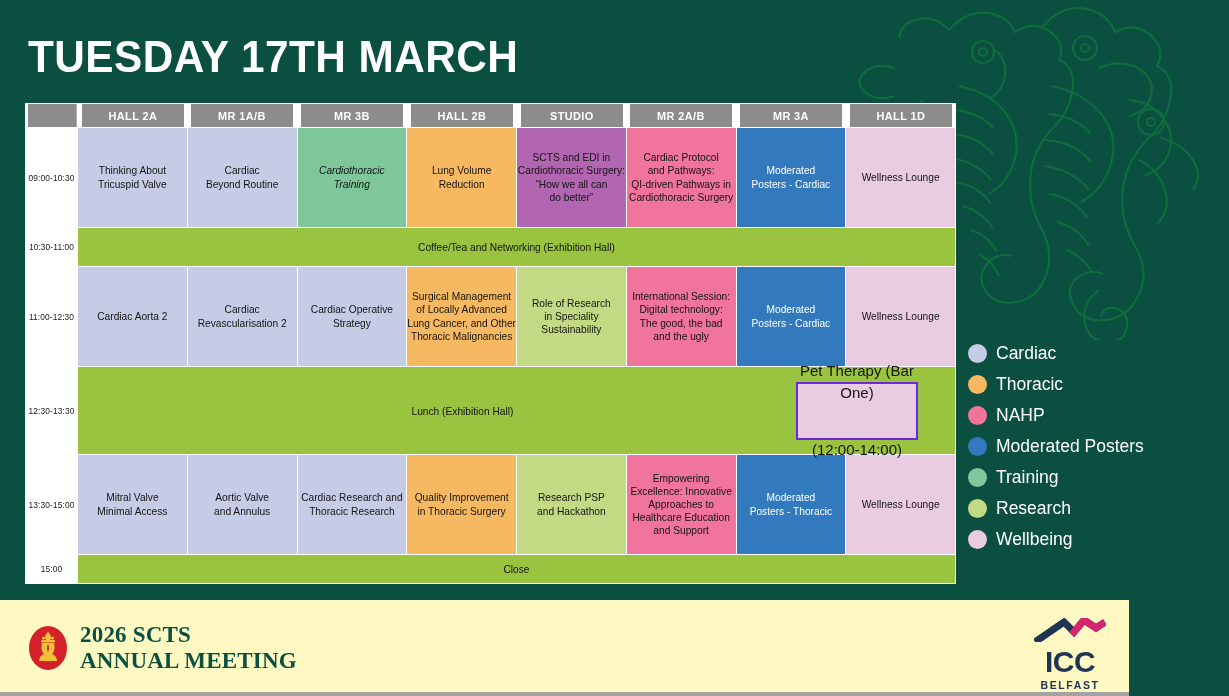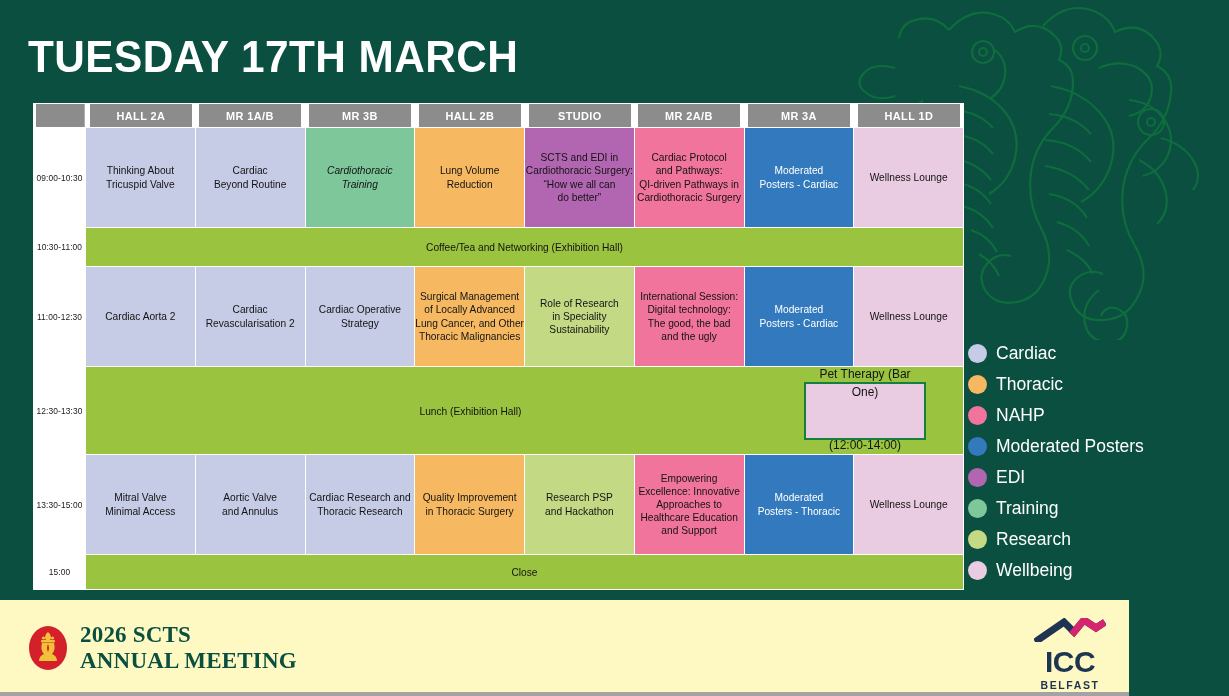--- a/index.html
+++ b/index.html
@@ -62,21 +62,20 @@
 
   
   #schedule {
     position: absolute;
     left: 25px;
     top: 103px;
     width: 930px;
     border-collapse: collapse;
     table-layout: fixed;
     background: #ffffff;
-    margin-left: 8px;
   }
 
   #schedule td, #schedule th {
     border: 1px solid #ffffff;
     padding: 0;
     vertical-align: middle;
     text-align: center;
   }
 
   
@@ -122,21 +121,21 @@
   .c-training    { background: #7dc79a; font-style: italic; }
   .c-research    { background: #c3d984; }
   .c-wellbeing   { background: #e9cbe2; }
   .c-break       { background: #9ac33f; }
 
   td.posters, td.posters .txt { color: #ffffff; }
 
   tr.row-session   { height: 100px; }
   tr.row-break     { height: 39px; }
   tr.row-lunch     { height: 88px; }
-  tr.row-close     { height: 35px; }
+  tr.row-close     { height: 29px; }
 
   td.break-cell {
     font-size: 10.2px;
     color: #141414;
   }
 
   
   .lunch-wrap {
     position: relative;
     height: 100%;
@@ -154,26 +153,26 @@
     margin-left: -108px;
   }
   #pet-therapy {
     position: absolute;
     right: 37px;
     top: 50%;
     transform: translateY(-50%);
     width: 122px;
     height: 58px;
     background: #e9cbe2;
-    border: 2px solid #15803d;
+    border: 2px solid #6d28d9;
     display: flex;
     flex-direction: column;
     align-items: center;
     justify-content: center;
-    font-size: 12px;
+    font-size: 15px;
     line-height: 1.45;
     color: #141414;
     gap: 36px;
   }
 
   
   #legend {
     position: absolute;
     left: 968px;
     top: 338px;
@@ -479,24 +478,20 @@
       </div>
       <div class="legend-item">
         <span class="legend-dot" style="background: rgb(240, 116, 156);"></span>
         <span class="legend-label">NAHP</span>
       </div>
       <div class="legend-item">
         <span class="legend-dot" style="background: rgb(50, 121, 189);"></span>
         <span class="legend-label">Moderated Posters</span>
       </div>
       <div class="legend-item">
-        <span class="legend-dot" style="background: rgb(178, 101, 176);"></span>
-        <span class="legend-label">EDI</span>
-      </div>
-      <div class="legend-item">
         <span class="legend-dot" style="background: rgb(125, 199, 154);"></span>
         <span class="legend-label">Training</span>
       </div>
       <div class="legend-item">
         <span class="legend-dot" style="background: rgb(195, 217, 132);"></span>
         <span class="legend-label">Research</span>
       </div>
       <div class="legend-item">
         <span class="legend-dot" style="background: rgb(233, 203, 226);"></span>
         <span class="legend-label">Wellbeing</span>

